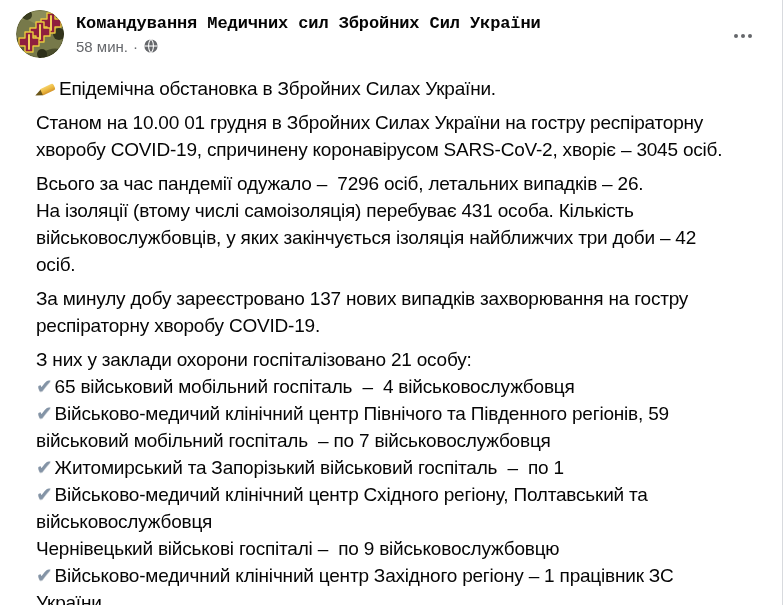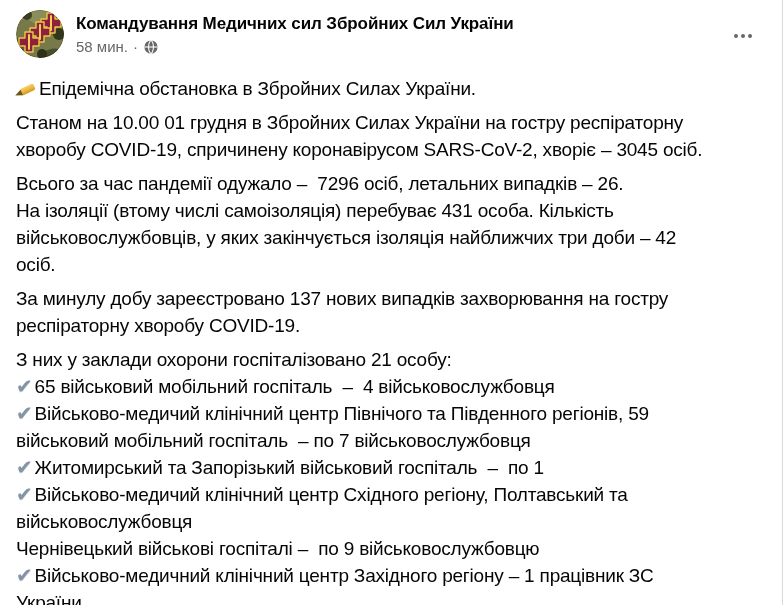--- a/index.html
+++ b/index.html
@@ -5,30 +5,30 @@
   html,body{margin:0;padding:0;}
   body{
     width:783px;height:605px;background:#ffffff;overflow:hidden;position:relative;
     font-family:"Liberation Sans","DejaVu Sans",sans-serif;
     border-right:1px solid #d8dade;box-sizing:border-box;
   }
   .post-header{display:flex;align-items:flex-start;padding:10px 16px 0 16px;}
   .avatar{width:48px;height:48px;border-radius:50%;overflow:hidden;flex:0 0 48px;cursor:pointer;}
   .avatar svg{display:block;}
   .header-text{margin-left:12px;padding-top:3px;}
-  .page-name{font-size:17px;font-weight:700;color:#050505;line-height:21px;cursor:pointer;letter-spacing:-0.1px;}
-  .meta{display:flex;align-items:flex-end;gap:5px;color:#65676B;font-size:15px;margin-top:4px;}
+  .page-name{font-size:17px;font-weight:700;color:#050505;line-height:21px;cursor:pointer;letter-spacing:-0.1px;font-family:Liberation Mono, monospace;}
+  .meta{display:flex;align-items:flex-start;gap:5px;color:#65676B;font-size:15px;margin-top:4px;}
   .meta .ts{cursor:pointer;}
   .globe{display:inline-flex;align-items:center;}
   .more-btn{position:absolute;top:26px;right:22px;display:flex;gap:3px;cursor:pointer;padding:8px;border-radius:50%;}
   .more-btn i{width:4px;height:4px;border-radius:50%;background:#65676b;display:block;}
   .post-body{padding:17px 16px 0 16px;}
   .para{margin:0 0 7px 0;}
   .para:last-child{margin-bottom:0;}
-  .line{font-size:19px;line-height:27px;color:#050505;white-space:pre;letter-spacing:-0.2px;}
+  .line{font-size:19px;line-height:27px;color:#050505;white-space:pre;letter-spacing:-0.2px;margin-left:20px;}
   .check{
     color:#8494a6;font-size:20px;margin-right:2px;
     font-family:"DejaVu Sans",sans-serif;
     text-shadow:0 1px 0 rgba(90,105,125,.35);
   }
   .hand{display:inline-block;position:relative;width:23px;height:16px;vertical-align:-2px;}
   .hand::before{
     content:"";position:absolute;left:4px;top:5px;width:15px;height:7px;border-radius:2px;
     background:linear-gradient(180deg,#f6d269 0%,#eab63e 55%,#d2932a 100%);
     transform:rotate(-25deg);

